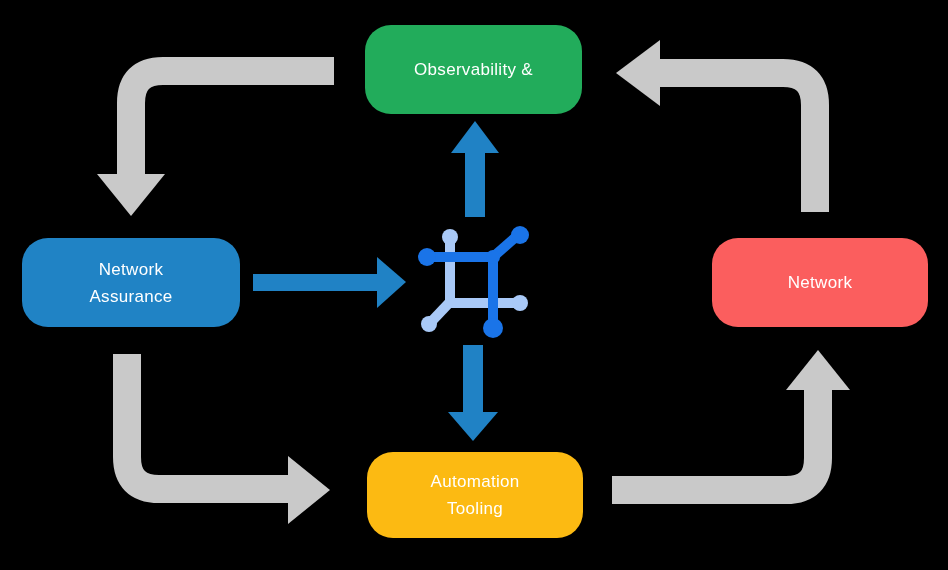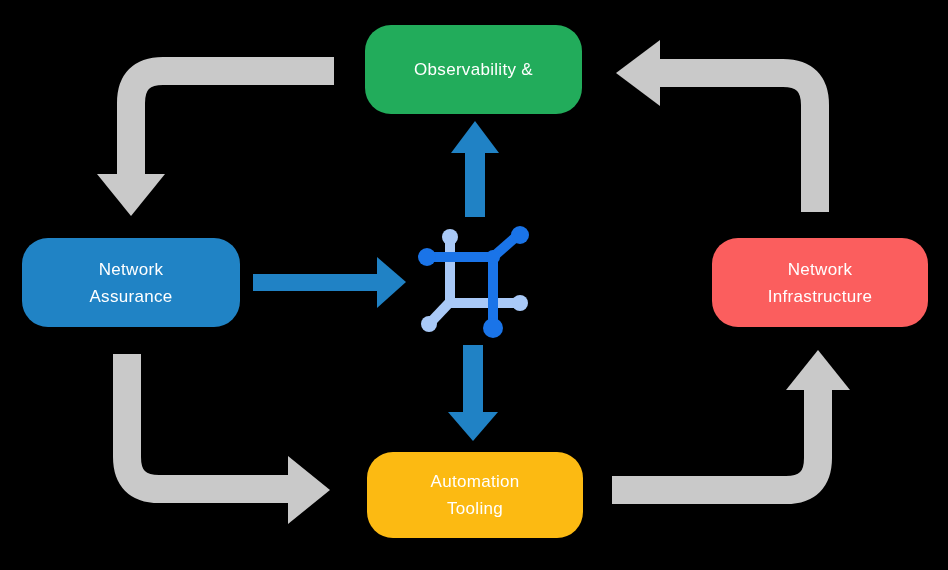--- a/index.html
+++ b/index.html
@@ -95,21 +95,20 @@
     <span>Observability &amp;</span>
   </div>
 
   <div class="node-label" style="left:22px;top:238px;width:218px;height:89px;">
     <span>Network</span>
     <span>Assurance</span>
   </div>
 
   <div class="node-label" style="left:712px;top:238px;width:216px;height:89px;">
     <span>Network</span>
-    <span>Infrastructure</span>
   </div>
 
   <div class="node-label" style="left:367px;top:452px;width:216px;height:86px;">
     <span>Automation</span>
     <span>Tooling</span>
   </div>
 
 </div>
 
 </body></html>

